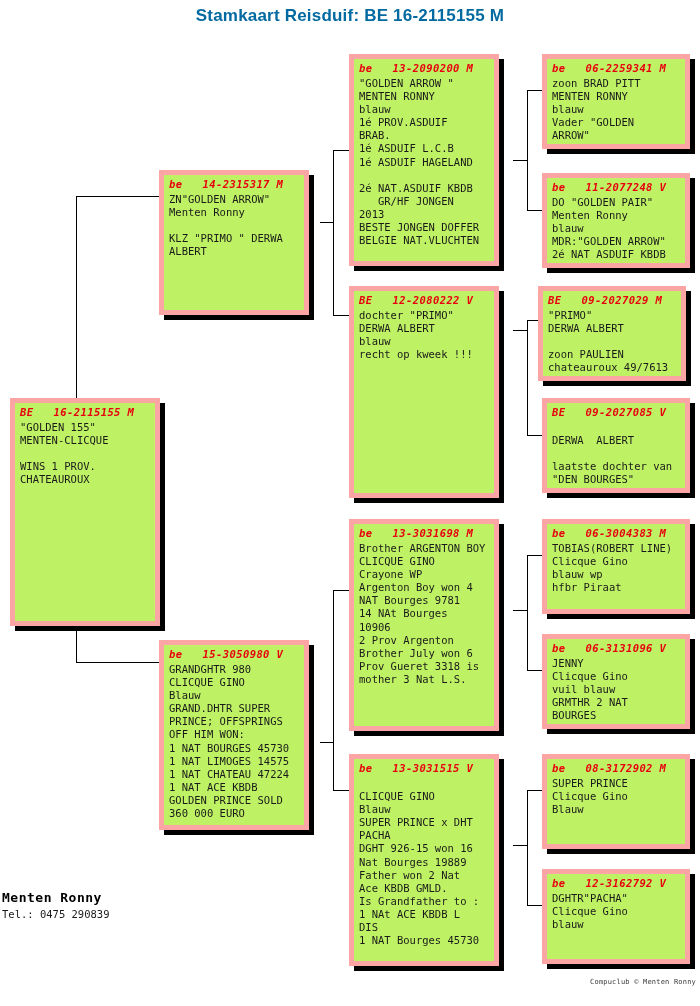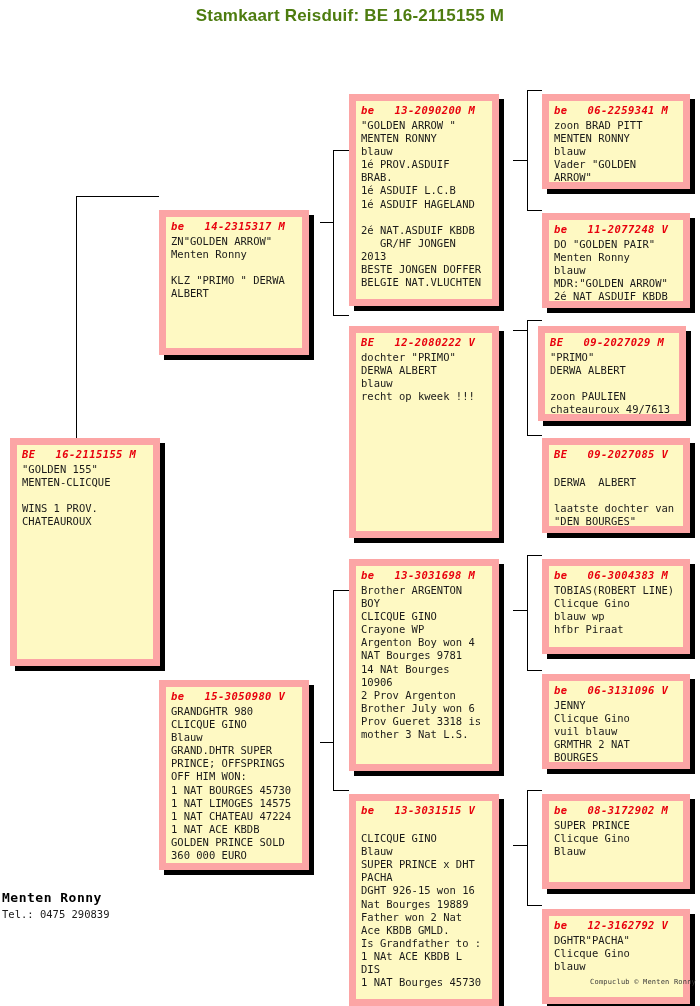--- a/index.html
+++ b/index.html
@@ -4,24 +4,24 @@
 <style>
   html,body{margin:0;padding:0;}
   body{
     width:700px;height:1006px;background:#ffffff;position:relative;
     font-family:"DejaVu Sans Mono","Liberation Mono",monospace;
     overflow:hidden;
   }
   #page-title{
     position:absolute;left:0;top:6px;width:700px;text-align:center;
     font-family:"Liberation Sans","DejaVu Sans",sans-serif;
-    font-size:17px;font-weight:bold;color:#4d7c0f;letter-spacing:.2px;
+    font-size:17px;font-weight:bold;color:#0369a1;letter-spacing:.2px;
   }
-  .card{position:absolute;box-sizing:border-box;background:#fef9c3;border:7px solid #fca5a5;
-        box-shadow:5px 5px 0 0 #000;padding:3px 5px 4px 5px;overflow:hidden;margin-top:40px;}
+  .card{position:absolute;box-sizing:border-box;background:#bef264;border:5px solid #fca5a5;
+        box-shadow:5px 5px 0 0 #000;padding:3px 5px 4px 5px;overflow:hidden;}
   .ring{color:#e8000d;font-weight:bold;font-style:italic;font-size:10.5px;
         letter-spacing:.4px;white-space:pre;margin-bottom:3px;}
   .body-lines{color:#1a1a1a;font-size:10.5px;line-height:13.1px;white-space:pre-wrap;}
   .conn{position:absolute;background:#000;}
   .conn.h{height:1px;}
   .conn.v{width:1px;}
   #footer-block{position:absolute;left:2px;top:890px;width:240px;}
   #footer-name{font-family:"DejaVu Sans Mono","Liberation Mono",monospace;
     font-weight:bold;font-size:13px;color:#000;letter-spacing:.5px;margin-bottom:3px;}
   .footer-line{font-size:10.5px;line-height:13.2px;color:#1a1a1a;white-space:pre;}

